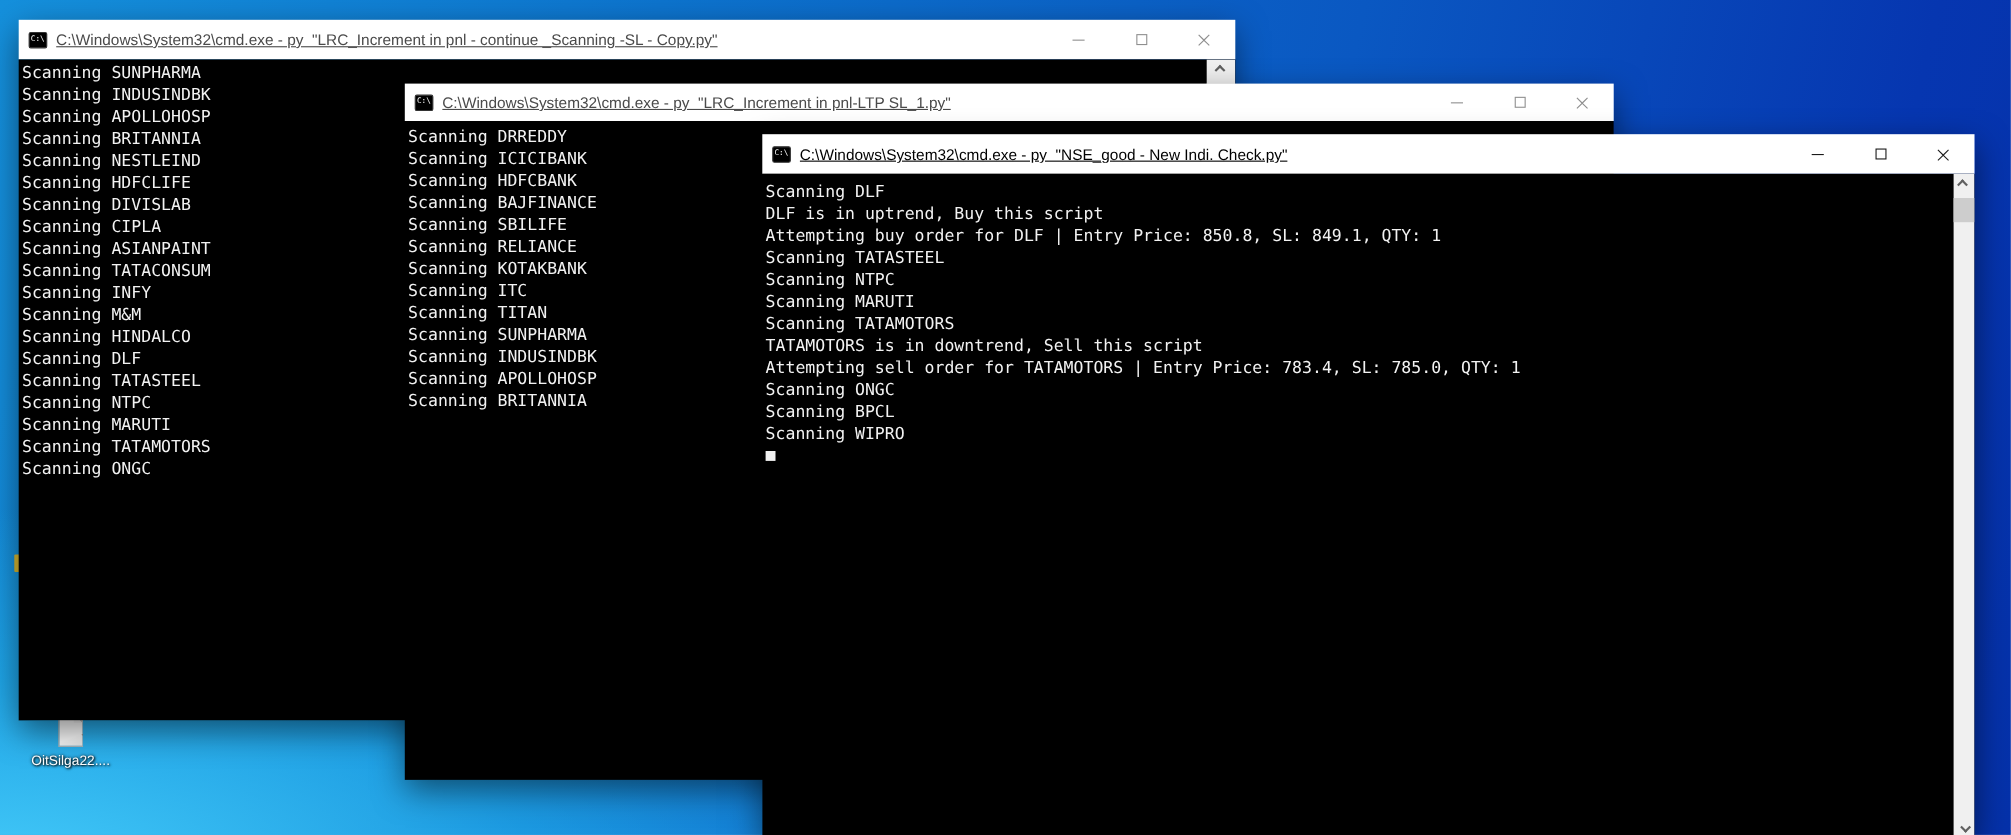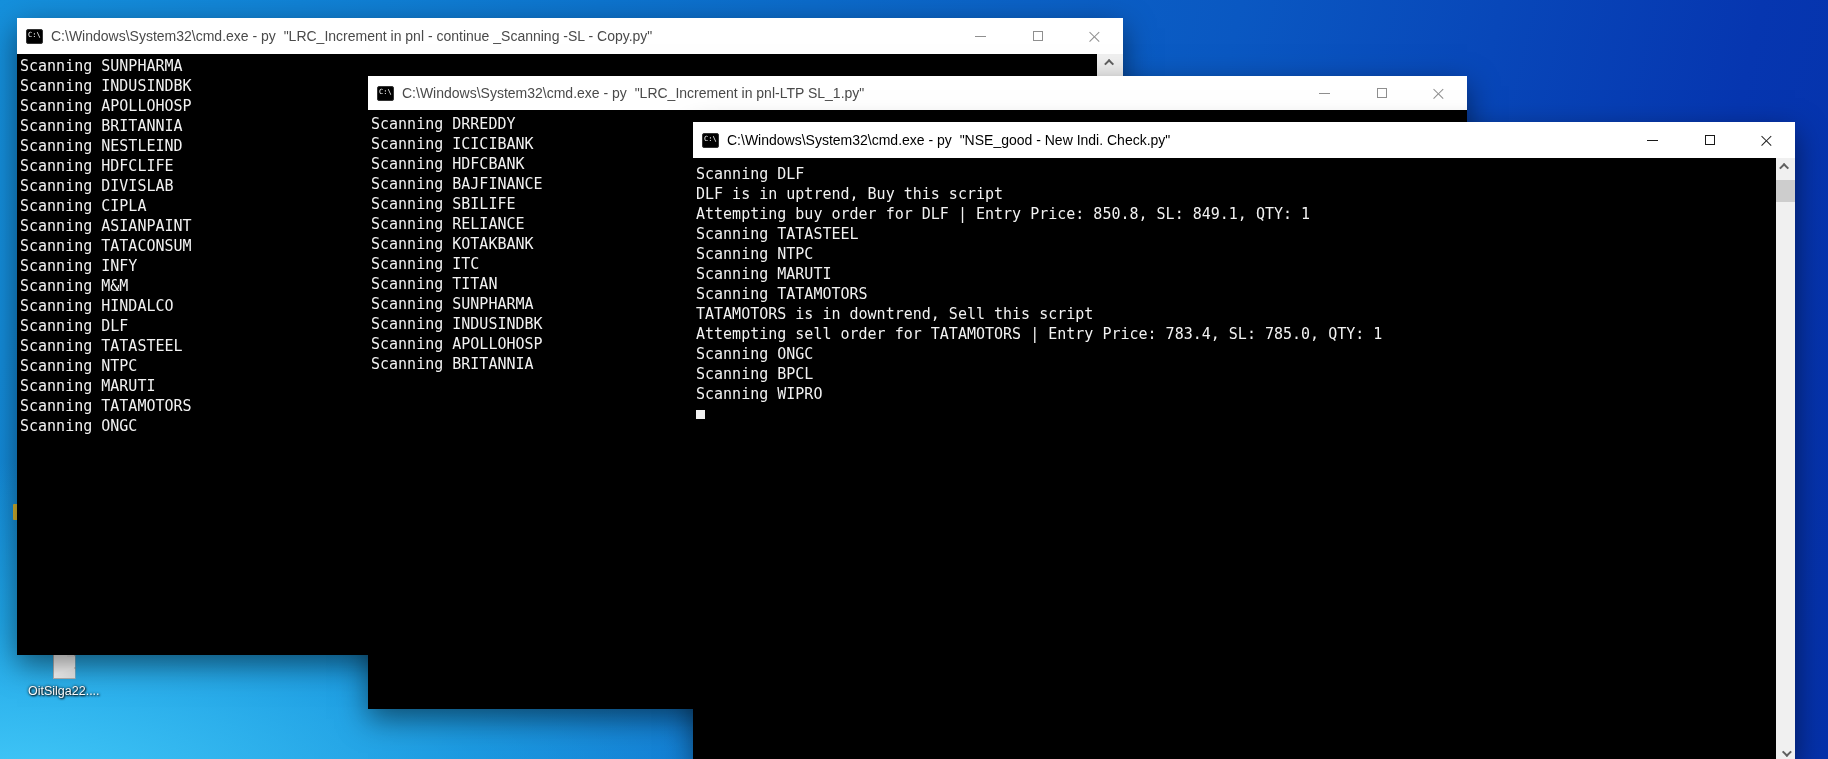--- a/index.html
+++ b/index.html
@@ -19,21 +19,21 @@
     padding-left:9px; user-select:none;
   }
   .cmdicon {
     width:17px; height:15px; background:#000; border-radius:2px; flex:0 0 auto;
     display:flex; align-items:flex-start; justify-content:flex-start;
     color:#fff; font-family:"DejaVu Sans Mono", monospace; font-size:7px; line-height:8px;
     padding:1px 0 0 1px; border:1px solid #333;
   }
   .title {
     margin-left:8px; font-size:14px; white-space:pre; overflow:hidden;
-    flex:1 1 auto; min-width:0;
+    flex:1 1 auto; min-width:0;text-decoration:underline;
   }
   .win-inactive .title { color:#4a4a4a; }
   .win-active .title { color:#000; }
 
   .controls { display:flex; height:100%; flex:0 0 auto; }
   .ctl { width:57px; height:100%; display:flex; align-items:center; justify-content:center; }
   .win-inactive .ctl { color:#8f8f8f; }
   .win-active .ctl { color:#1a1a1a; }
   .glyph-min { width:11px; height:1px; background:currentColor; display:block; }
   .glyph-max { width:10px; height:10px; border:1px solid currentColor; display:block; }
@@ -77,21 +77,21 @@
 
   .console-cursor {
     position:absolute; left:3px; top:252px; width:9px; height:9px; background:#f2f2f2;
   }
 
   
   .hidden-icon-sliver {
     position:absolute; left:13px; top:504px; width:5px; height:16px;
     background:#d9b832; z-index:0; border-radius:1px;
   }
-  .desktop-icon { position:absolute; left:28px; top:648px; width:72px; z-index:0; text-align:left; }
+  .desktop-icon { position:absolute; left:28px; top:648px; width:72px; z-index:0; text-align:right; }
   .doc-page {
     position:relative; width:23px; height:31px; margin:0 auto;
     background:linear-gradient(160deg,#ffffff 70%,#e8e8e8 100%);
     border:1px solid #b5b5b5;
     clip-path:polygon(0 0, 68% 0, 100% 22%, 100% 100%, 0 100%);
     box-shadow:2px 2px 3px rgba(0,0,0,.35);
   }
   .doc-fold {
     position:absolute; right:0; top:0; width:8px; height:8px;
     background:linear-gradient(225deg,#c9c9c9 50%,#f5f5f5 50%);

